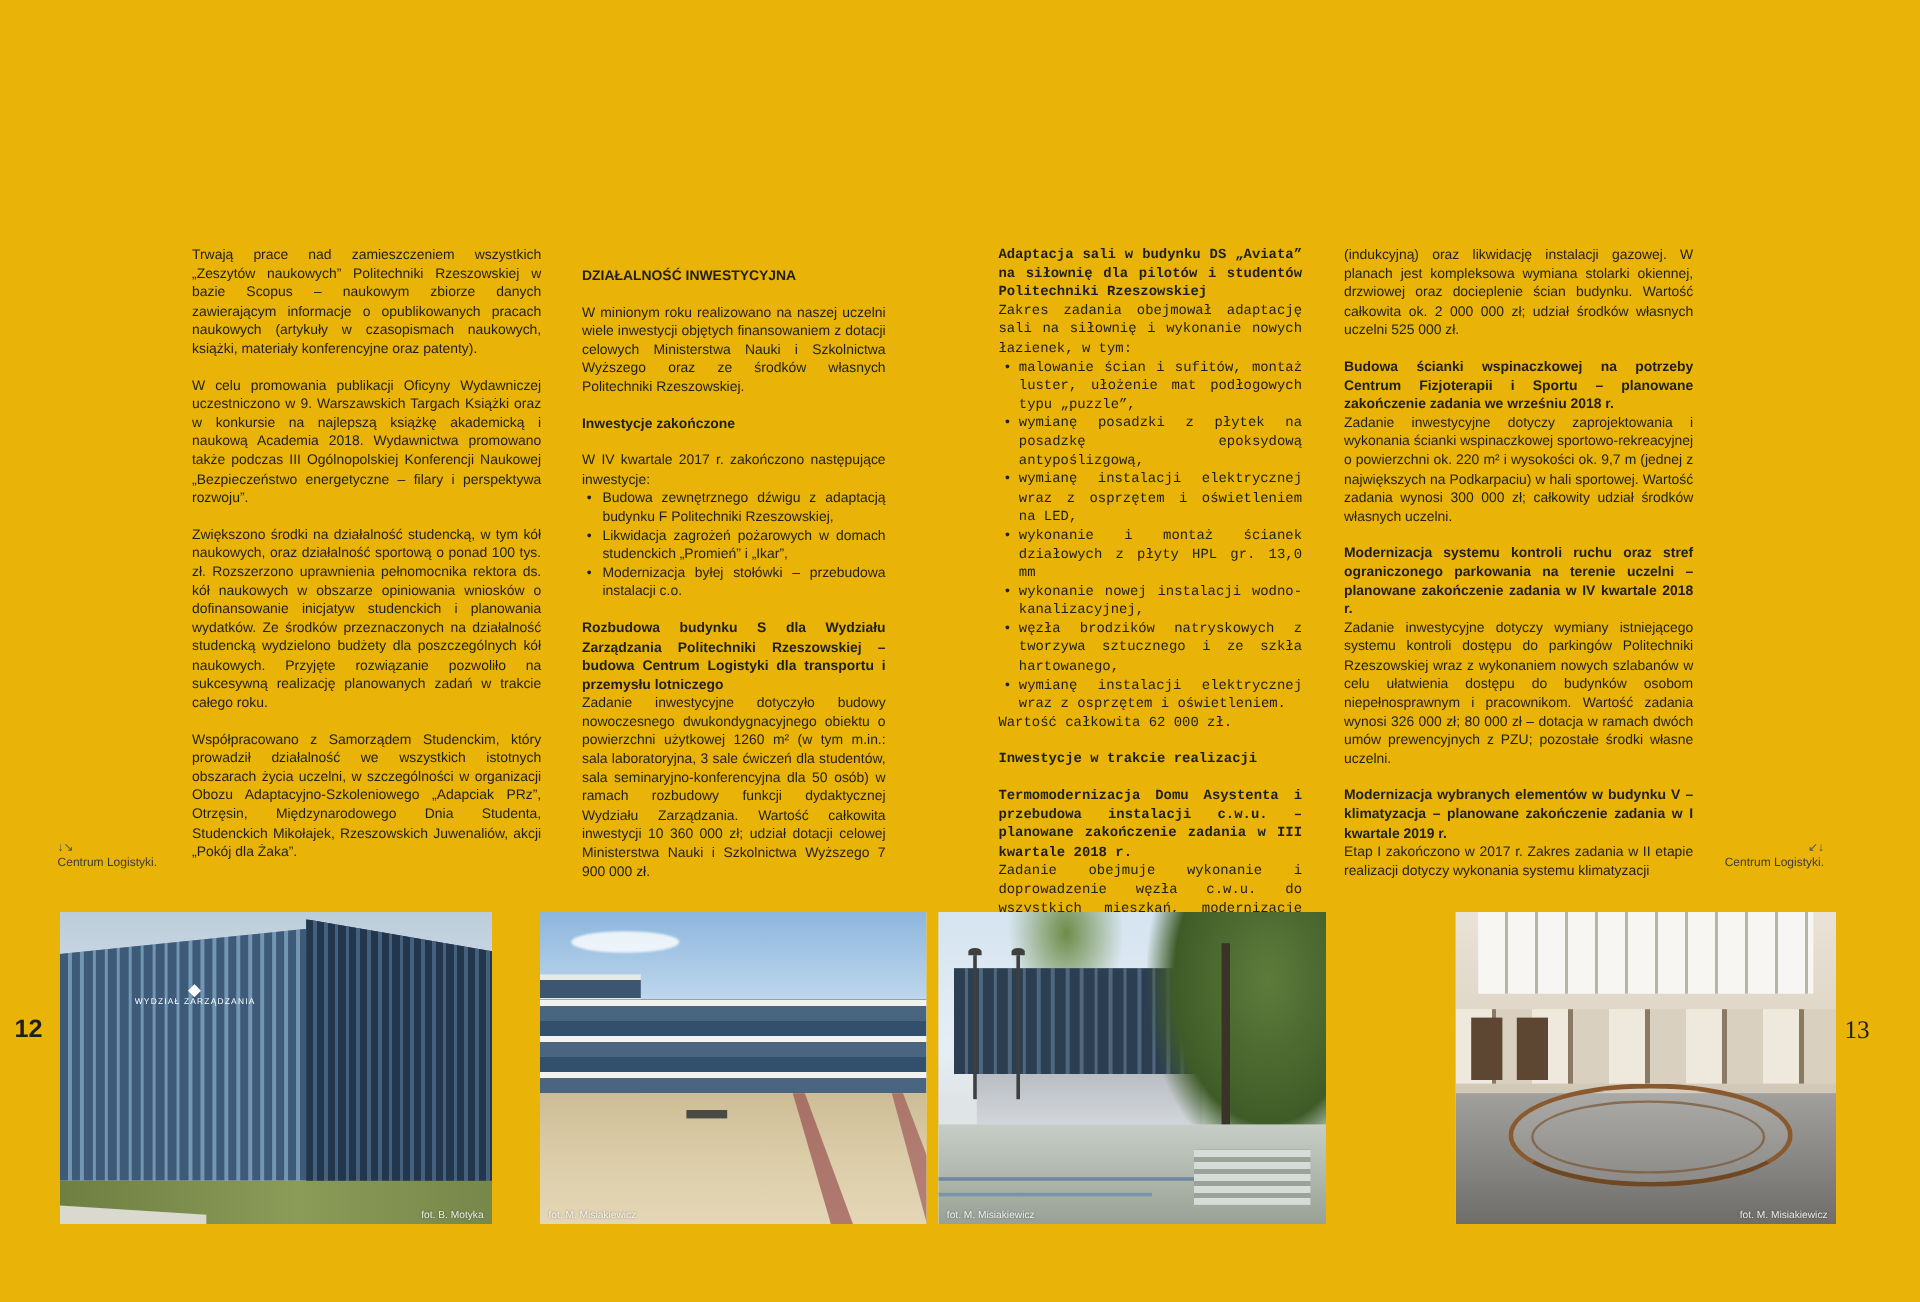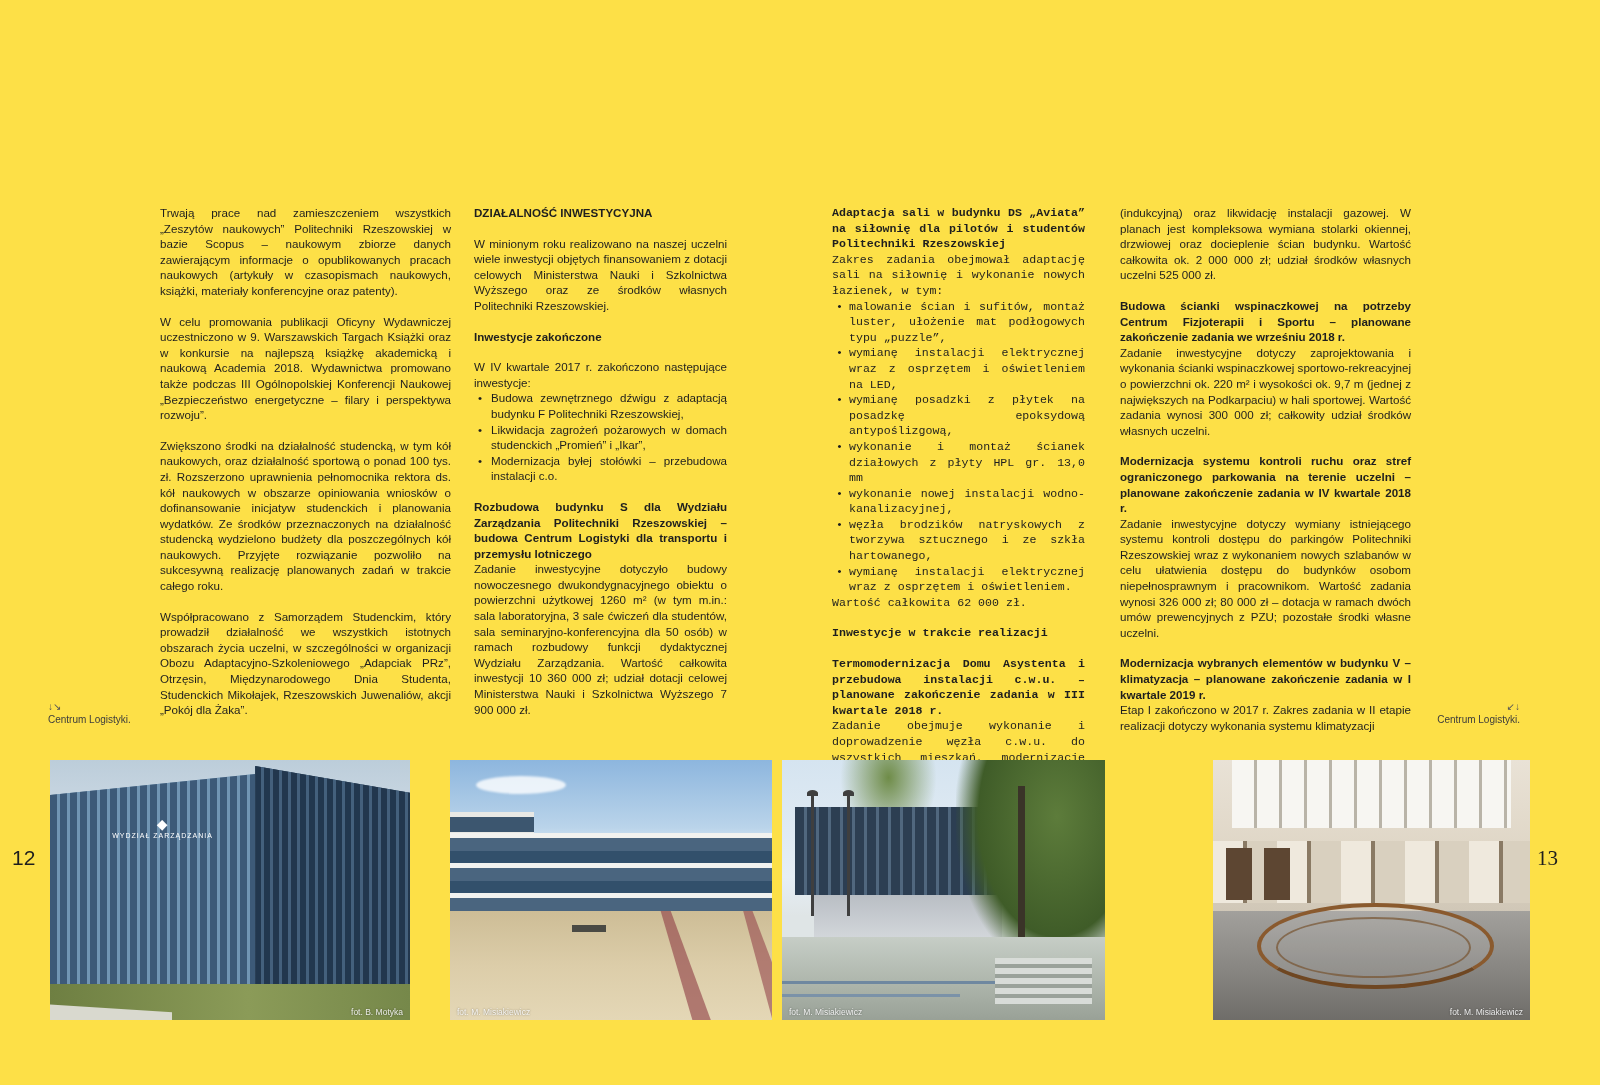--- a/index.html
+++ b/index.html
@@ -1,38 +1,38 @@
 <!DOCTYPE html>
 <html lang="pl"><head>
 <meta charset="utf-8">
 <style>
   html,body{margin:0;padding:0;background:#ffffff;}
-  .page{position:relative;width:1600px;height:1085px;background:#fde047;overflow:hidden;
+  .page{position:relative;width:1600px;height:1085px;background:#eab308;overflow:hidden;
         font-family:"Liberation Sans",sans-serif;color:#1e1e1e;}
   
   .col{position:absolute;top:205px;font-size:11.6px;line-height:15.6px;text-align:justify;}
   .col p{margin:0 0 15px 0;}
   .col p.tight{margin:0;}
   .col .head{font-weight:bold;margin:0 0 15px 0;text-align:justify;}
   .col .runhead{font-weight:bold;margin:0;text-align:justify;}
   .col ul{list-style:none;margin:0;padding:0;}
   .col li{position:relative;padding-left:17px;margin:0;}
   .col li::before{content:"•";position:absolute;left:4px;top:0;}
   #col1{left:160px;width:291px;}
-  #col2{left:474px;width:253px;}
+  #col2{left:485px;width:253px;margin-top:17px;}
   #col3{left:832px;width:253px;font-family:Liberation Mono, monospace;}
   #col4{left:1120px;width:291px;}
   
   .margin-note{position:absolute;top:700px;font-size:10px;line-height:13px;color:#3c3c3c;}
   .margin-note .arrows{font-size:10px;letter-spacing:0px;color:#555;}
   #note-left{left:48px;text-align:left;}
   #note-right{right:80px;text-align:right;}
   
   .pagenum{position:absolute;top:846px;font-size:21px;color:#1e1e1e;}
-  #pagenum-left{left:12px;}
+  #pagenum-left{left:12px;font-weight:bold;}
   #pagenum-right{right:42px;font-family:Liberation Serif, serif;}
   
   .photo{position:absolute;top:760px;height:260px;overflow:hidden;background:#cfd8e0;}
   #photo1{left:50px;width:360px;}
   #photo2{left:450px;width:322px;}
   #photo3{left:782px;width:323px;}
   #photo4{left:1213px;width:317px;}
   .photo .caption{position:absolute;bottom:3px;font-size:8.5px;color:rgba(255,255,255,.88);
                   text-shadow:0 0 2px rgba(0,0,0,.45);z-index:9;}
   .cap-right{right:7px;} .cap-left{left:7px;}
@@ -131,22 +131,22 @@
       <span class="runhead" style="display:block">Rozbudowa budynku S dla Wydziału Zarządzania Politechniki Rzeszowskiej – budowa Centrum Logistyki dla transportu i przemysłu lotniczego</span>
     </p>
     <p class="tight">Zadanie inwestycyjne dotyczyło budowy nowoczesnego dwukondygnacyjnego obiektu o powierzchni użytkowej 1260 m² (w tym m.in.: sala laboratoryjna, 3 sale ćwiczeń dla studentów, sala seminaryjno-konferencyjna dla 50 osób) w ramach rozbudowy funkcji dydaktycznej Wydziału Zarządzania. Wartość całkowita inwestycji 10 360 000 zł; udział dotacji celowej Ministerstwa Nauki i Szkolnictwa Wyższego 7 900 000 zł.</p>
   </div>
 
   <div class="col" id="col3">
     <div class="runhead">Adaptacja sali w budynku DS „Aviata” na siłownię dla pilotów i studentów Politechniki Rzeszowskiej</div>
     <p class="tight">Zakres zadania obejmował adaptację sali na siłownię i wykonanie nowych łazienek, w tym:</p>
     <ul>
       <li>malowanie ścian i sufitów, montaż luster, ułożenie mat podłogowych typu „puzzle”,</li>
+      <li>wymianę posadzki z płytek na posadzkę epoksydową antypoślizgową,</li>
       <li>wymianę instalacji elektrycznej wraz z osprzętem i oświetleniem na LED,</li>
-      <li>wymianę posadzki z płytek na posadzkę epoksydową antypoślizgową,</li>
       <li>wykonanie i montaż ścianek działowych z płyty HPL gr. 13,0 mm</li>
       <li>wykonanie nowej instalacji wodno-kanalizacyjnej,</li>
       <li>węzła brodzików natryskowych z tworzywa sztucznego i ze szkła hartowanego,</li>
       <li>wymianę instalacji elektrycznej wraz z osprzętem i oświetleniem.</li>
     </ul>
     <p>Wartość całkowita 62 000 zł.</p>
     <div class="head">Inwestycje w trakcie realizacji</div>
     <div class="runhead">Termomodernizacja Domu Asystenta i przebudowa instalacji c.w.u. – planowane zakończenie zadania w III kwartale 2018 r.</div>
     <p class="tight">Zadanie obejmuje wykonanie i doprowadzenie węzła c.w.u. do wszystkich mieszkań, modernizację oświetlenia na korytarzach, modernizację przyłącza energetycznego, wyposażenie każdego mieszkania w kuchenkę elektryczną</p>
   </div>

